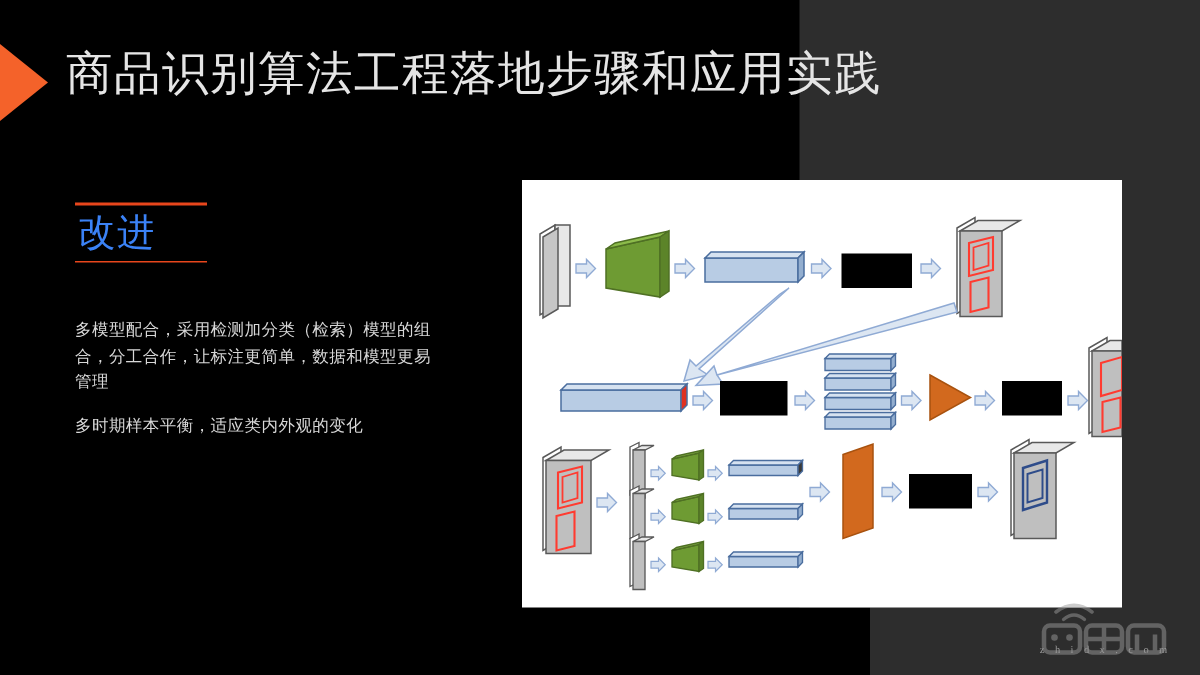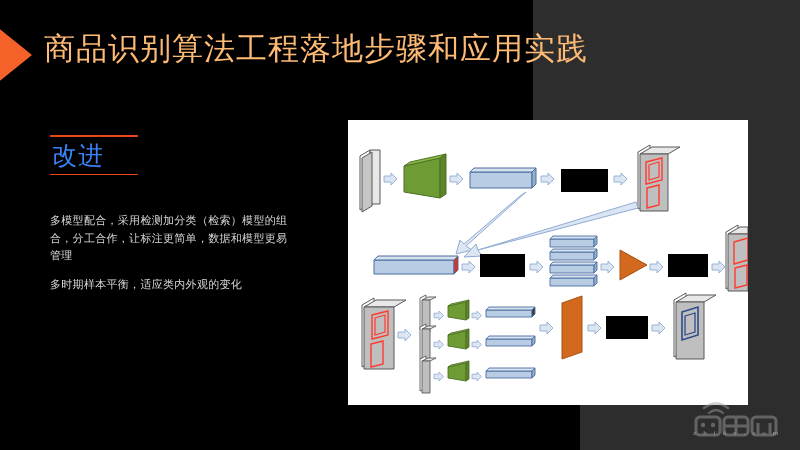--- a/index.html
+++ b/index.html
@@ -15,21 +15,21 @@
   .black-top{position:absolute;left:0;top:0;width:533px;height:112px;background:#000;}
   .black-body{position:absolute;left:0;top:112px;width:533px;height:338px;background:#000;}
   .black-bottom{position:absolute;left:0;top:405px;width:580px;height:45px;background:#000;}
 
   
   .chevron{position:absolute;left:-14px;top:18px;width:46px;height:74px;}
 
   
   .title{
     position:absolute;left:44px;top:30px;
-    color:#fdba74;font-size:31px;letter-spacing:1px;
+    color:#e5e5e5;font-size:31px;letter-spacing:1px;
     white-space:nowrap;font-weight:400;line-height:1.2;
   }
 
   
   .heading-wrap{position:absolute;left:50px;top:135px;width:90px;}
   .rule{height:1.6px;background:#e8461c;width:88px;}
   .heading{
     color:#3b82f6;font-size:25px;line-height:30px;
     padding:3px 0 4px 2px;white-space:nowrap;letter-spacing:1px;
   }

